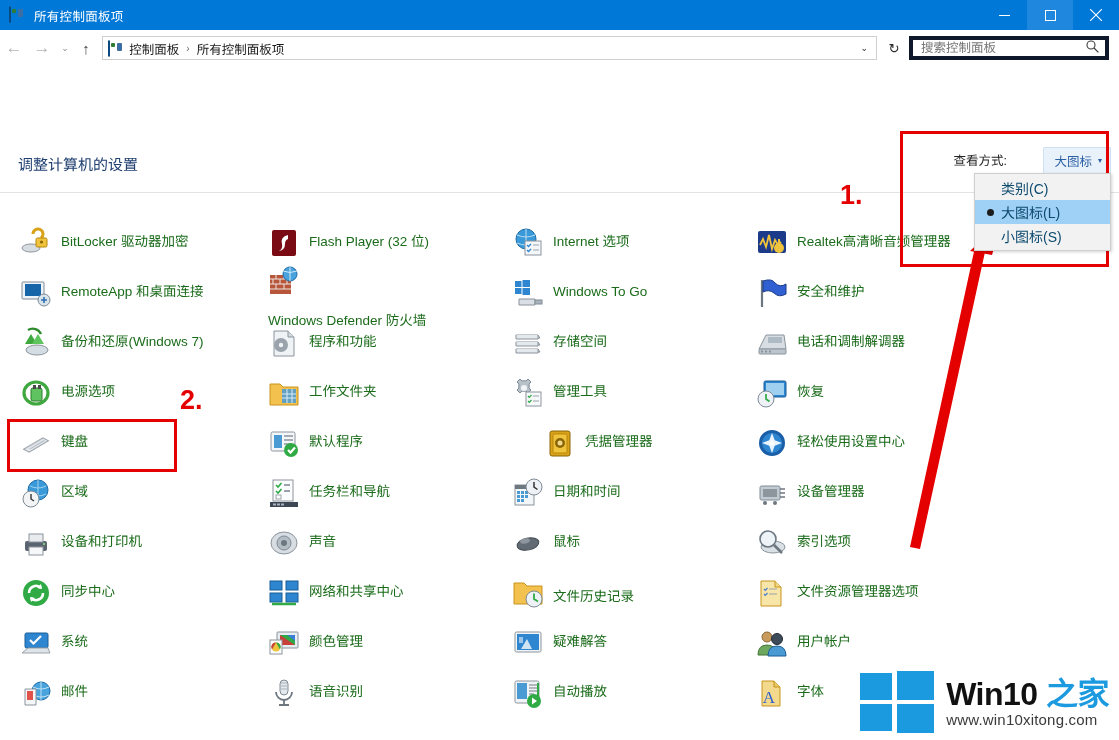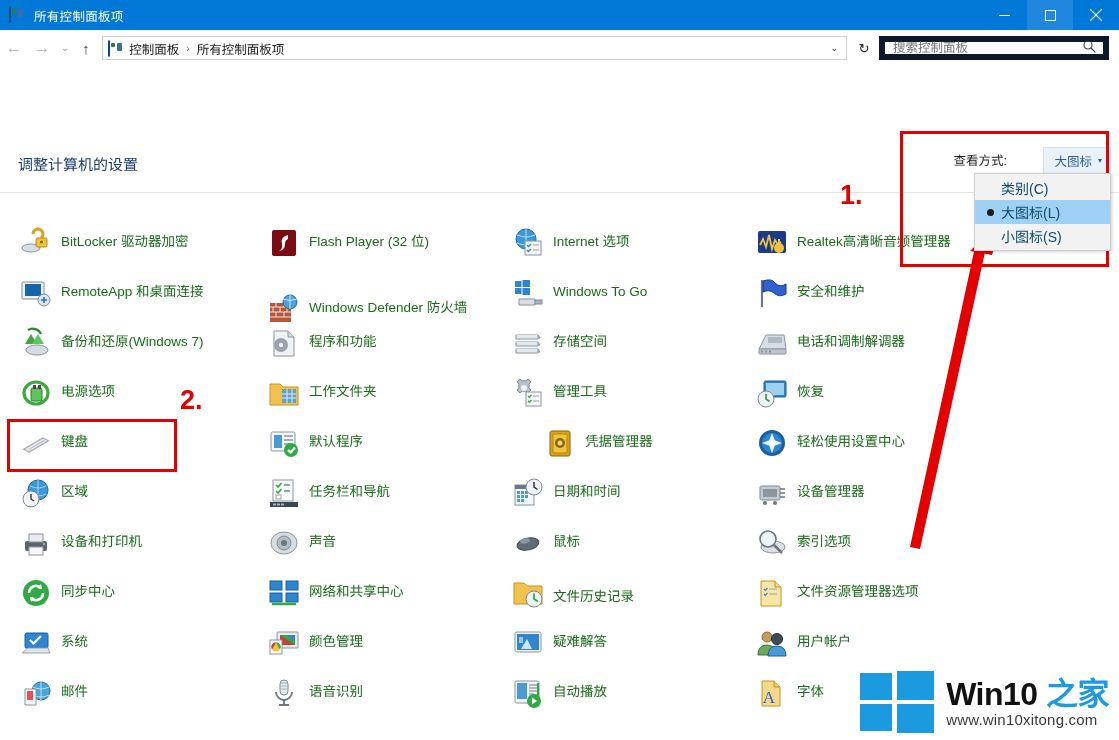--- a/index.html
+++ b/index.html
@@ -71,21 +71,21 @@
   }
   #addrbar .ab-icon{margin:0 4px 0 5px;flex:none;}
   .crumb{font-size:12.5px;color:#1a1a1a;padding:0 2px;white-space:nowrap;}
   .crumb-sep{color:#6d6d6d;font-size:10px;padding:0 5px;}
   .ab-chevron{margin-left:auto;color:#2b2b2b;font-size:9px;padding:0 8px;}
   .refresh{
     width:22px;height:24px;display:flex;align-items:center;justify-content:center;
     color:#2b2b2b;font-size:13px;margin-right:4px;
   }
   #searchbox{
-    width:230px;height:24px;border:6px solid #0f172a;background:#fff;
+    width:200px;height:24px;border:4px solid #0f172a;background:#fff;
     display:flex;align-items:center;box-sizing:border-box;margin-right:10px;
   }
   #searchbox input{
     border:0;outline:0;flex:1;font-size:12.5px;color:#767676;
     font-family:"Liberation Sans","DejaVu Sans",sans-serif;
     padding-left:8px;background:transparent;
   }
   #searchbox .mag{padding:0 7px 0 2px;color:#4a4a4a;}
 
   
@@ -339,21 +339,21 @@
           </svg></span>
         <span class="lbl">邮件</span>
       </div>
       <div class="cpitem" style="left: 268px; top: 160px;">
         <span class="ico"><svg width="32" height="32" viewBox="0 0 32 32">
             <rect x="4" y="3" width="24" height="26" rx="2" fill="#7a0b14"></rect>
             <path d="M20,8 q-8,2 -6,9 q1,5 -3,7 q6,-1 6,-7 q0,-4 3,-5 z" fill="#fff"></path>
           </svg></span>
         <span class="lbl">Flash Player (32 位)</span>
       </div>
-      <div class="cpitem" style="left: 268px; top: 226px;">
+      <div class="cpitem" style="left: 268px; top: 198px; flex-direction: column;">
         <span class="ico"><svg width="32" height="32" viewBox="0 0 32 32">
             <rect x="2" y="10" width="21" height="19" fill="#b8563c"></rect>
             <path d="M2,14 h21 M2,19 h21 M2,24 h21 M8,10 v4 M16,10 v4 M5,14 v5 M12,14 v5 M19,14 v5 M8,19 v5 M16,19 v5" stroke="#f0e6e0" stroke-width="1"></path>
             <circle cx="22" cy="9" r="7" fill="#4aa3dd" stroke="#1b6ba8"></circle>
             <path d="M15,6 q7,3 14,0 M22,2 v14" stroke="#cfe9f8" fill="none"></path>
           </svg></span>
         <span class="lbl">Windows Defender 防火墙</span>
       </div>
       <div class="cpitem" style="left: 268px; top: 260px;">
         <span class="ico"><svg width="32" height="32" viewBox="0 0 32 32">

